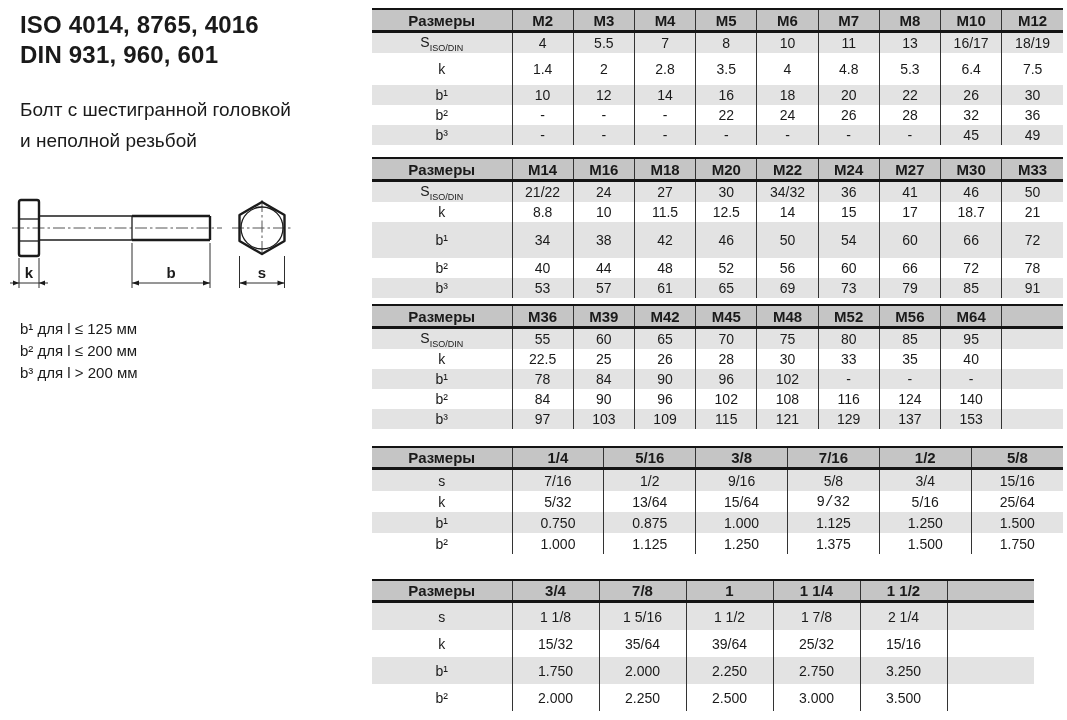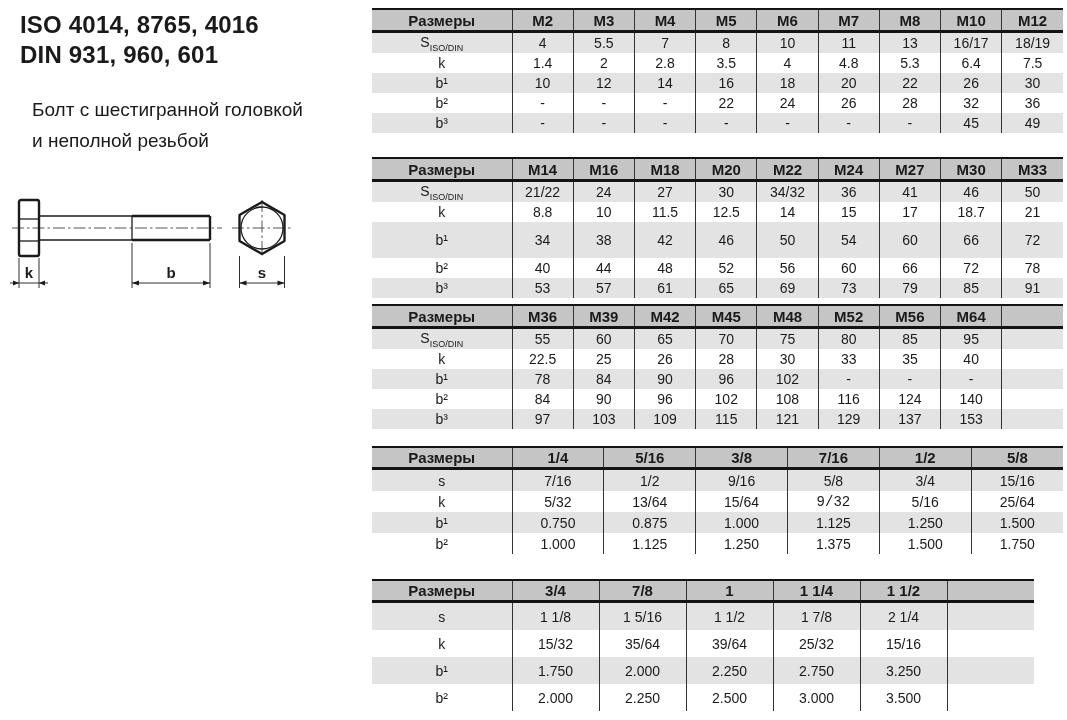--- a/index.html
+++ b/index.html
@@ -14,21 +14,21 @@
 
   
   .left-panel { position: absolute; left: 0; top: 0; width: 370px; height: 720px; }
 
   .title-block {
     position: absolute; left: 20px; top: 10px;
     font-size: 24px; font-weight: bold; line-height: 30px; letter-spacing: 0.2px;
     white-space: nowrap;
   }
   .subtitle-block {
-    position: absolute; left: 32px; top: 94px;
+    position: absolute; left: 20px; top: 94px;
     font-size: 19px; line-height: 31px; white-space: nowrap;
   }
   .drawing { position: absolute; left: 10px; top: 196px; }
 
   .drawing .bold   { stroke: #1b1b1b; stroke-width: 2.4; fill: none; stroke-linejoin: round; }
   .drawing .med    { stroke: #1b1b1b; stroke-width: 1.3; fill: none; }
   .drawing .thin   { stroke: #2e2e2e; stroke-width: 1; fill: none; }
   .drawing .centerline { stroke: #555; stroke-width: 1; fill: none; stroke-dasharray: 12 3 2.5 3; }
   .drawing .arrow  { fill: #1b1b1b; stroke: none; }
   .drawing .dimtext { font-size: 15px; font-weight: bold; fill: #1b1b1b; text-anchor: middle; }
@@ -130,20 +130,25 @@
       <g>
         <line class="thin" x1="229.5" y1="60" x2="229.5" y2="92"></line>
         <line class="thin" x1="274.5" y1="60" x2="274.5" y2="92"></line>
         <line class="thin" x1="229.5" y1="87" x2="274.5" y2="87"></line>
         <polygon class="arrow" points="229.5,87 236.5,84.6 236.5,89.4"></polygon>
         <polygon class="arrow" points="274.5,87 267.5,84.6 267.5,89.4"></polygon>
         <text class="dimtext" x="252" y="82">s</text>
       </g>
     </svg>
 
+    <ul class="footnotes">
+      <li>b¹ для l ≤ 125 мм</li>
+      <li>b² для l ≤ 200 мм</li>
+      <li>b³ для l &gt; 200 мм</li>
+    </ul>
 
   </aside>
 
   <main class="tables-panel" id="tables">
       <table class="spec-table" style="top: 8px; width: 691px;">
         <colgroup>
           <col style="width: 140px;">
           <col>
           <col>
           <col>
@@ -178,21 +183,21 @@
             <td style="height: 20px;">10</td>
             <td style="height: 20px;">11</td>
             <td style="height: 20px;">13</td>
             <td style="height: 20px;">16/17</td>
             <td style="height: 20px;">18/19</td>
           </tr>
           <tr>
             <td style="height: 20px;">k</td>
             <td style="height: 20px;">1.4</td>
             <td style="height: 20px;">2</td>
-            <td style="height: 20px;">2.8</td>
+            <td style="height: 32px;">2.8</td>
             <td style="height: 20px;">3.5</td>
             <td style="height: 20px;">4</td>
             <td style="height: 20px;">4.8</td>
             <td style="height: 20px;">5.3</td>
             <td style="height: 20px;">6.4</td>
             <td style="height: 20px;">7.5</td>
           </tr>
           <tr>
             <td style="height: 20px;">b¹</td>
             <td style="height: 20px;">10</td>

